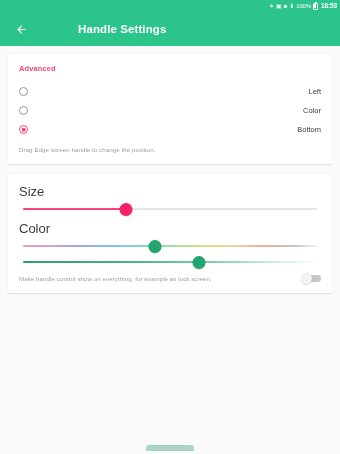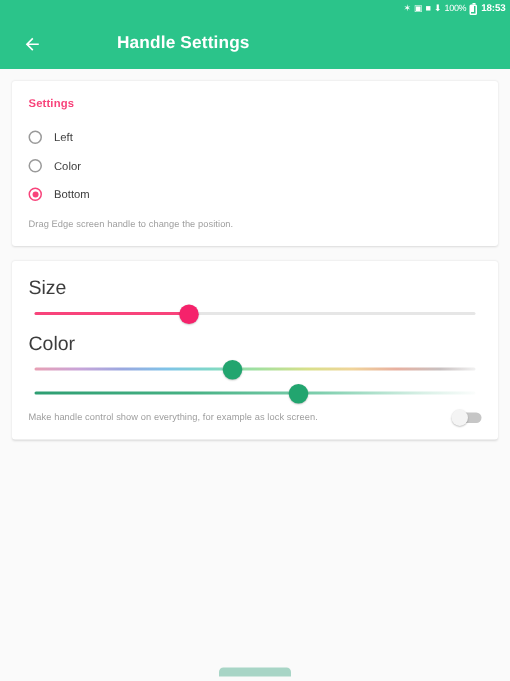--- a/index.html
+++ b/index.html
@@ -114,20 +114,21 @@
     margin-bottom: 9px;
     letter-spacing: 0.1px;
   }
 
   
   .radio-row {
     display: flex;
     align-items: center;
     height: 19px;
     cursor: pointer;
+    justify-content: space-between;
   }
   .radio-outer {
     width: 9px;
     height: 9px;
     border-radius: 50%;
     border: 1.2px solid #9a9a9a;
     margin-right: 8px;
     flex: 0 0 auto;
     position: relative;
     background: #fff;
@@ -280,21 +281,21 @@
     <svg width="13" height="13" viewBox="0 0 24 24">
       <path d="M20 11H7.8l5.6-5.6L12 4l-8 8 8 8 1.4-1.4L7.8 13H20z" fill="#ffffff"></path>
     </svg>
   </div>
   <div class="app-title">Handle Settings</div>
 </div>
 
 <div class="content">
 
   <div class="card">
-    <div class="section-header">Settings</div>
+    <div class="section-header">Advanced</div>
 
     <div class="radio-row">
       <span class="radio-outer"></span>
       <span class="radio-label">Left</span>
     </div>
 
     <div class="radio-row">
       <span class="radio-outer"></span>
       <span class="radio-label">Color</span>
     </div>

